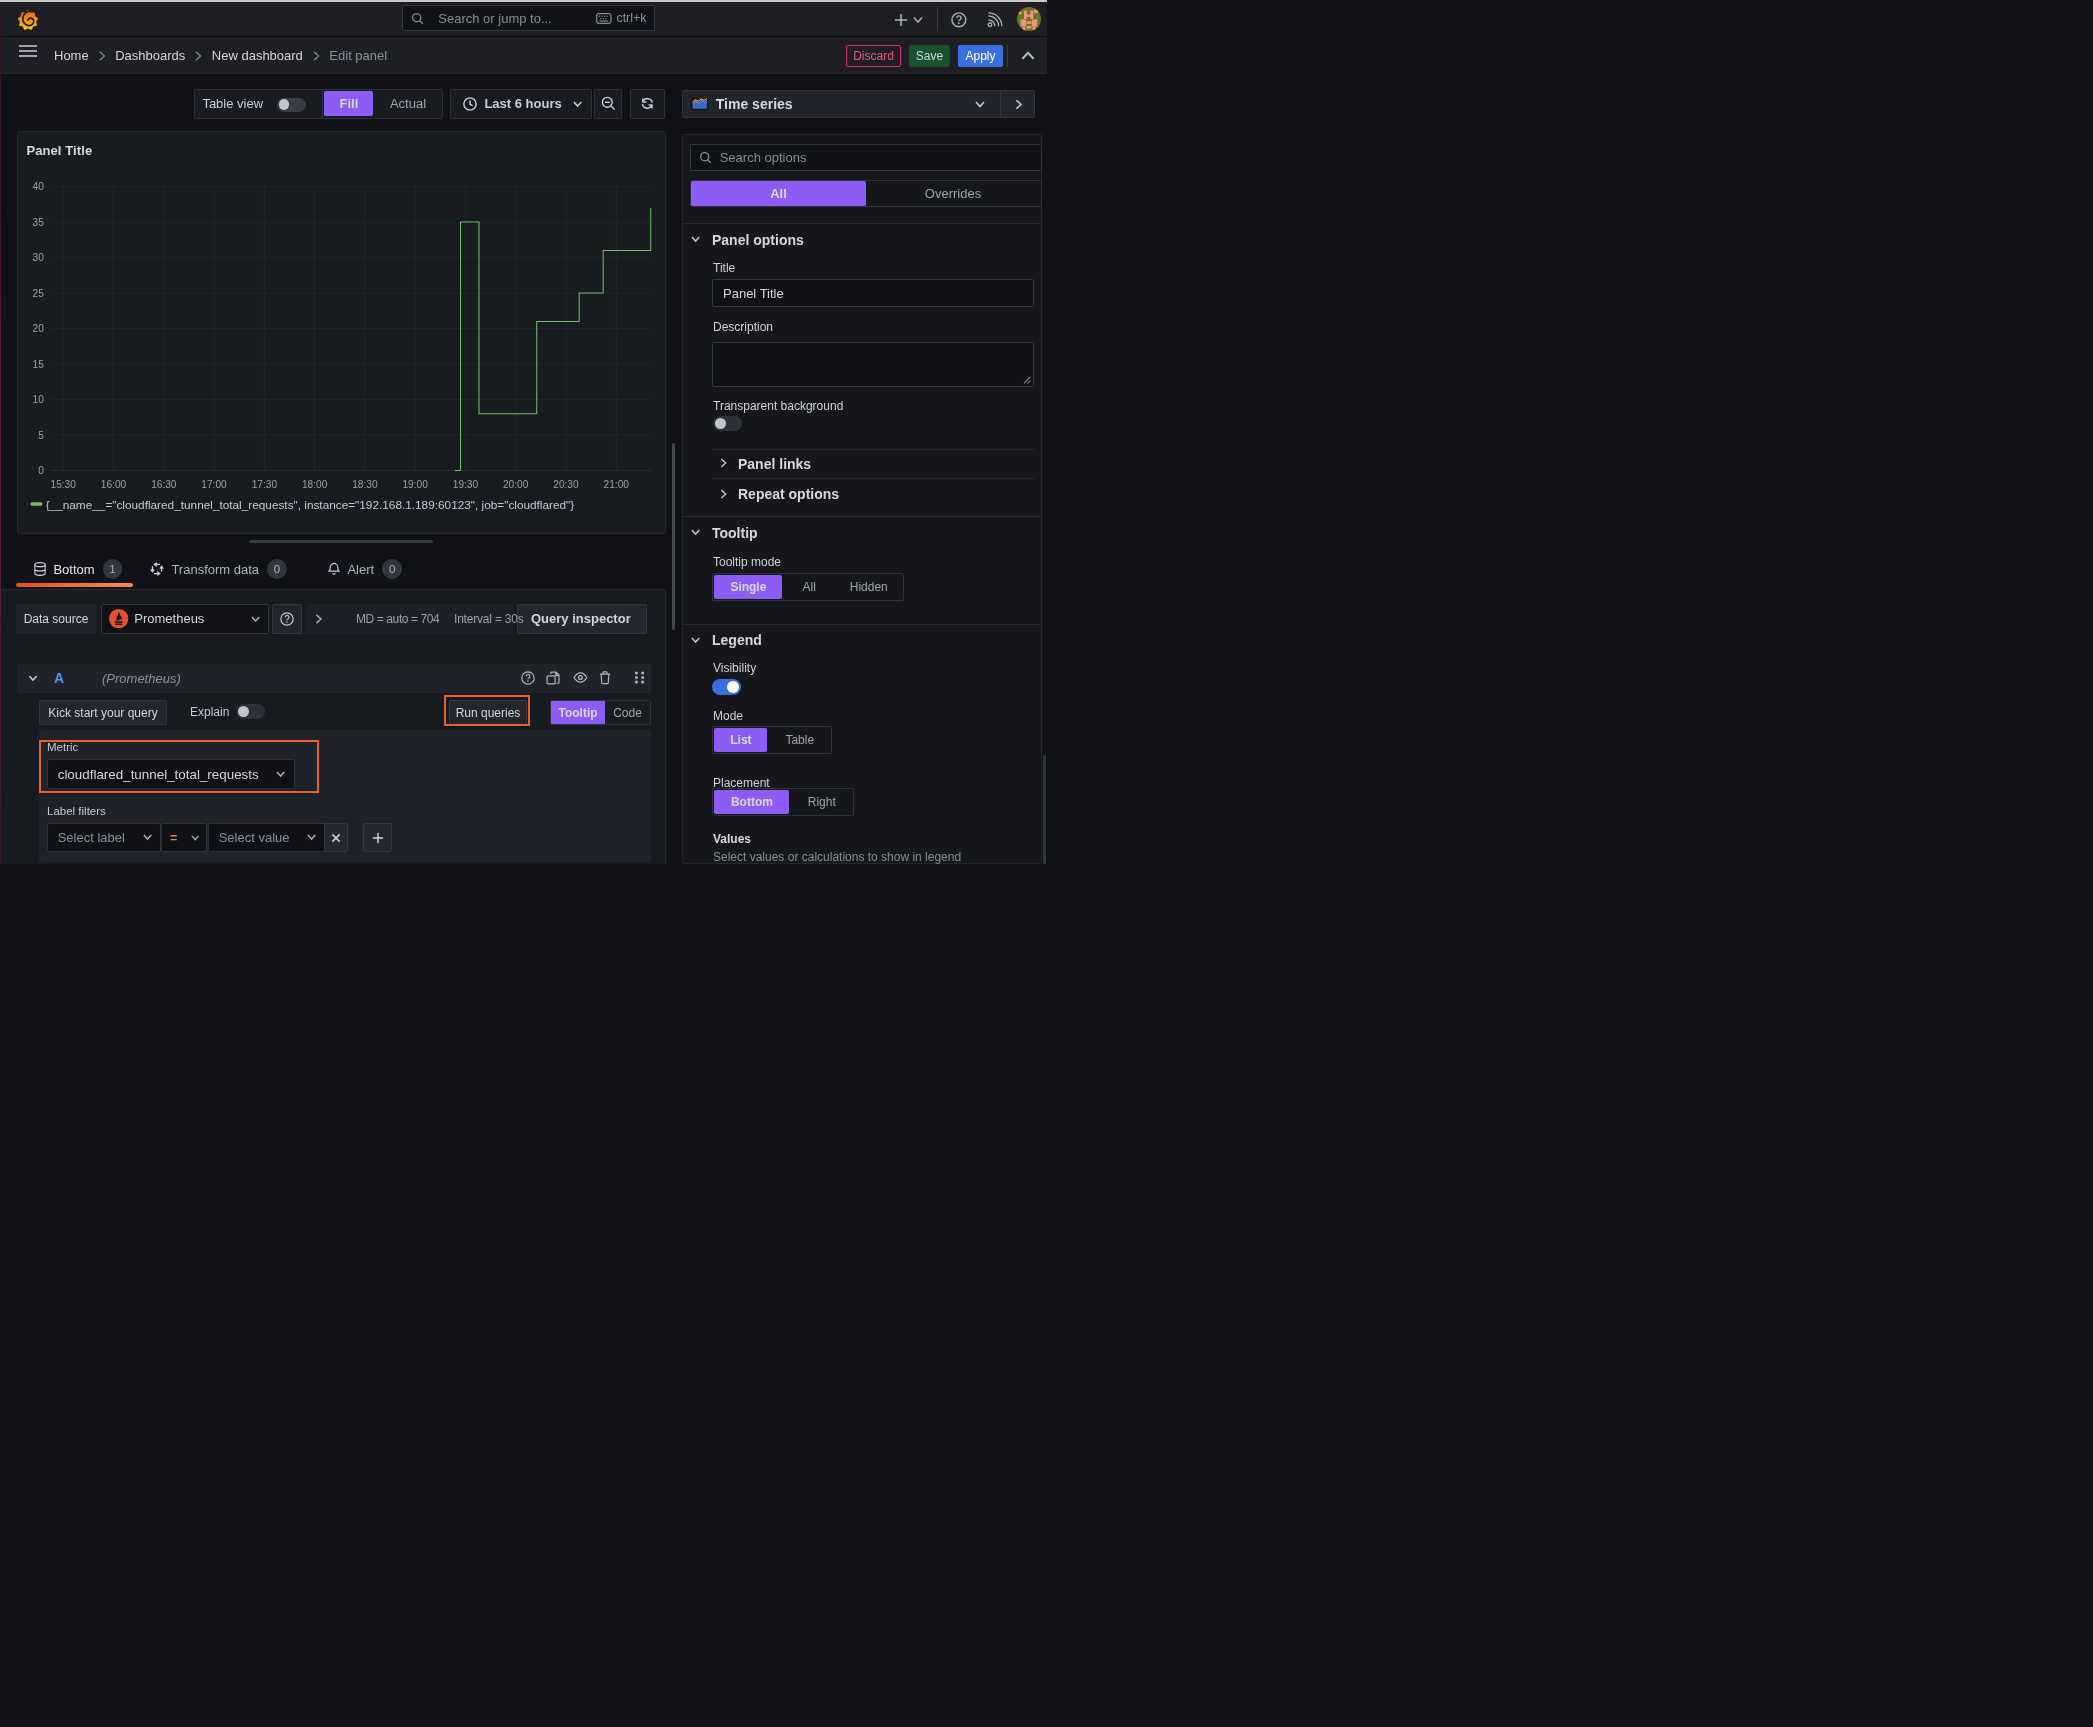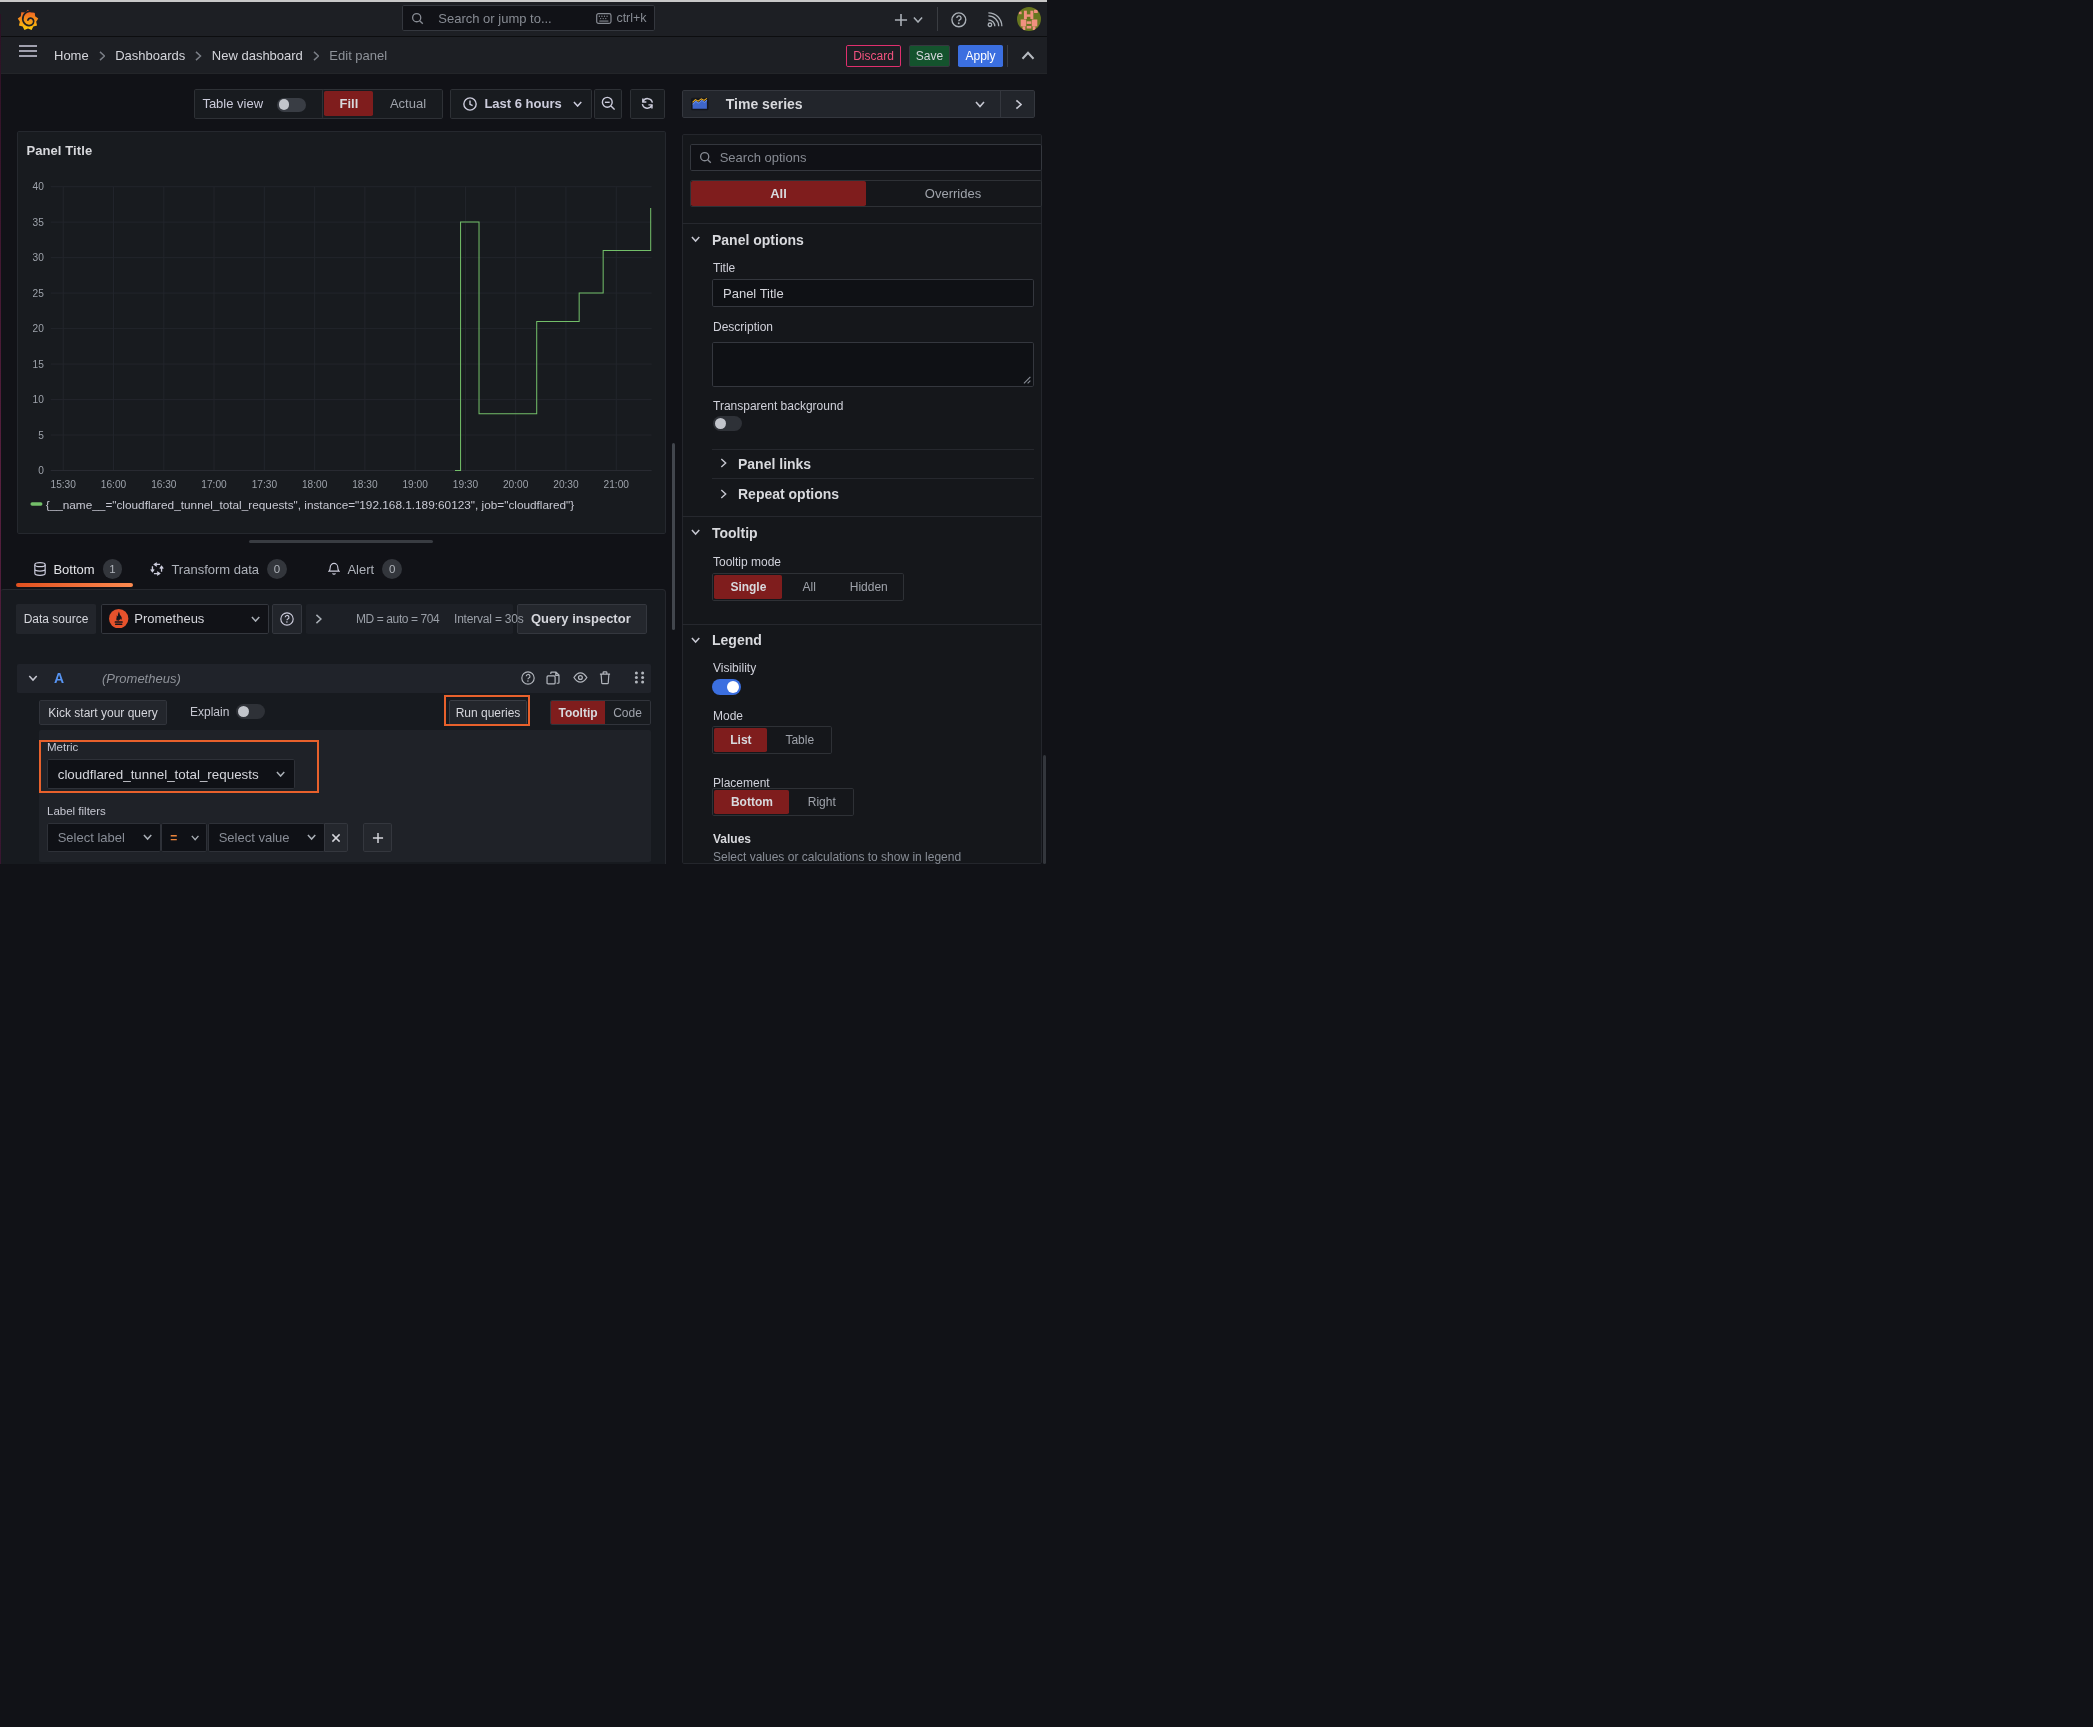--- a/index.html
+++ b/index.html
@@ -12,21 +12,21 @@
 .crumbbar { left:0; top:37px; width:1047px; height:37px; background:#1d1f24; border-bottom:0.9px solid #232529; }
 .searchbox { left:402px; top:5px; width:253px; height:26px; background:#111217;
   border:0.9px solid #34373e; border-radius:1.8px; display:flex; align-items:center; }
 .searchbox .ph { color:#878b93; font-size:13px; margin-left:14px; }
 .kbd { margin-left:auto; margin-right:7.4px; display:flex; align-items:center; color:#878b93; font-size:12.5px; gap:4.6px;}
 .crumb { position:absolute; top:0; height:37px; display:flex; align-items:center; font-size:13px; }
 .btn { position:absolute; border-radius:1.8px; font-size:12px; display:flex; align-items:center; justify-content:center; }
 svg { display:block; }
 
 .tbox { position:absolute; top:89px; height:29.5px; background:#181b1f; border:0.9px solid #2e3136; border-radius:1.8px; display:flex; align-items:center; font-size:13px; color:#ccccdc;}
-.seg-on { background:#7f1d1d; border-radius:1.8px; color:#d8d9dd; display:flex; align-items:center; justify-content:center;}
+.seg-on { background:#8b5cf6; border-radius:1.8px; color:#d8d9dd; display:flex; align-items:center; justify-content:center;}
 .seg-off { color:#9fa3ab; display:flex; align-items:center; justify-content:center;}
 
 .panel { left:16.6px; top:131px; width:649px; height:403px; background:#181b1f; border:0.9px solid #25282e; border-radius:1.8px; }
 .ptitle { position:absolute; left:8.8px; top:11px; font-size:13px; font-weight:700; color:#d8d9dd; letter-spacing:0.1px;}
 
 .tog { position:absolute; border-radius:7.4px; }
 .tog .knob { position:absolute; border-radius:50%; }
 
 .badge { background:#33363c; color:#b0b4bb; border-radius:10px; font-size:11.5px; display:inline-flex; align-items:center; justify-content:center; }
 .sel { position:absolute; background:#111217; border:0.9px solid #34373e; border-radius:1.8px; display:flex; align-items:center; font-size:13px;}
@@ -362,21 +362,21 @@
 
 <div class="abs" style="left:672px;top:443px;width:3.2px;height:187px;border-radius:1.8px;background:#42464d"></div>
 
 <div class="abs" style="left:682px;top:90px;width:353px;height:28px;background:#22252b;border:0.9px solid #34373e;border-radius:1.8px;display:flex;align-items:center">
   <svg width="17.5" height="14" viewBox="0 0 22 16" style="margin-left:8.3px">
     <rect x="0" y="0" width="22" height="16" rx="2" fill="#15171c"></rect>
     <path d="M2 8.5 L6 4.5 L9.5 7 L13.5 3.5 L17 6 L20 3 V14 H2 Z" fill="#3f66c9"></path>
     <path d="M2 8.5 L6 4.5 L9.5 7 L13.5 3.5 L17 6 L20 3" fill="none" stroke="#6a8fe8" stroke-width="1.3"></path>
     <path d="M2 6 L5.5 2.5 L9 4.5 L13 1.5 L16.5 3.5 L20 1" fill="none" stroke="#f2b01e" stroke-width="1.3"></path>
   </svg>
-  <span style="margin-left:17px;font-size:14px;font-weight:700;color:#d8d9dd">Time series</span>
+  <span style="margin-left:7px;font-size:14px;font-weight:700;color:#d8d9dd">Time series</span>
   <svg width="10" height="7" viewBox="0 0 10 7" style="position:absolute;left:292px">
       <path d="M1 1 L5 5.5 L9 1" fill="none" stroke="#c6c7d1" stroke-width="1.6"></path>
     </svg>
   <div style="position:absolute;left:317px;top:0;width:0.9px;height:27px;background:#34373e"></div>
   <svg width="7.4" height="11" viewBox="0 0 8 11" style="position:absolute;left:332px">
       <path d="M1.5 1 L6.5 5.5 L1.5 10" fill="none" stroke="#c6c7d1" stroke-width="1.8"></path>
     </svg>
 </div>
 
 <div class="abs sidepane"></div>

